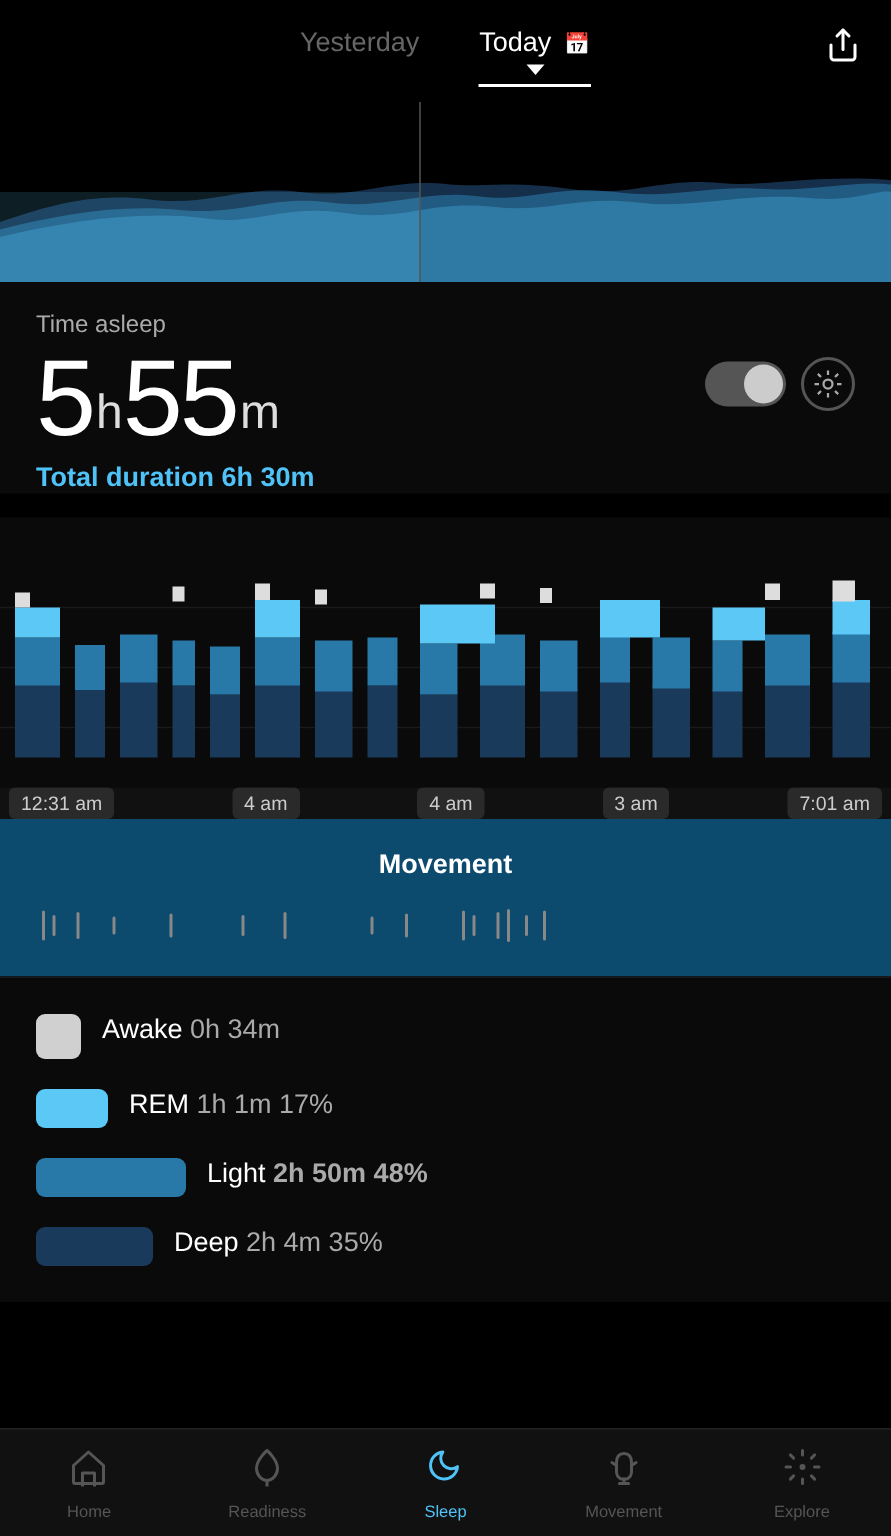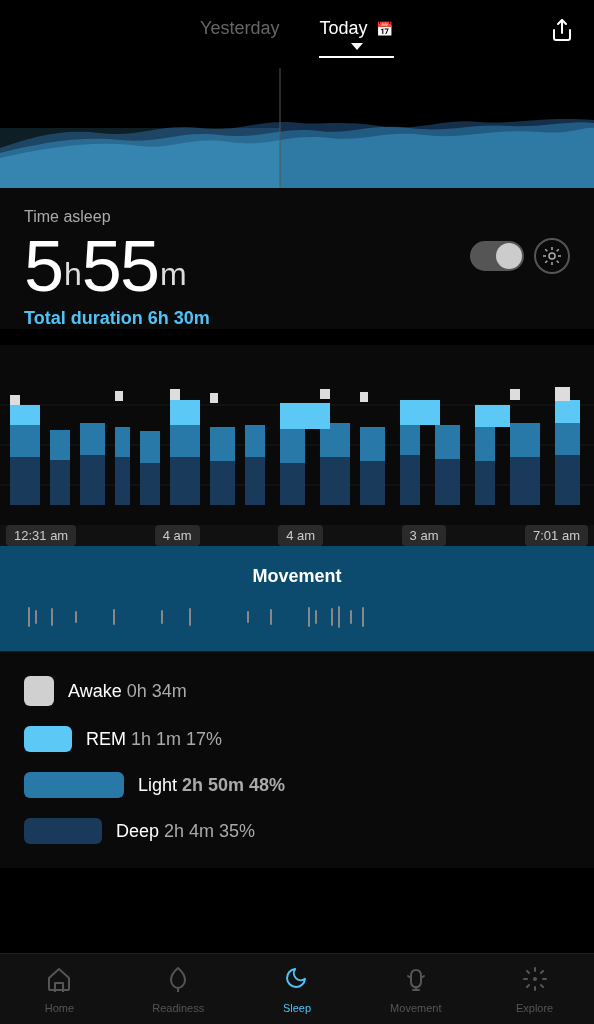--- a/index.html
+++ b/index.html
@@ -189,21 +189,20 @@
     }
 
     
     .legend-section {
       background: #0a0a0a;
       padding: 24px 24px;
       border-top: 1px solid #1a1a1a;
     }
     .legend-item {
       display: flex;
-      align-items: center;
       gap: 14px;
       margin-bottom: 20px;
     }
     .legend-item:last-child { margin-bottom: 0; }
     .legend-swatch {
       border-radius: 6px;
       flex-shrink: 0;
     }
     .legend-text {
       font-size: 18px;

